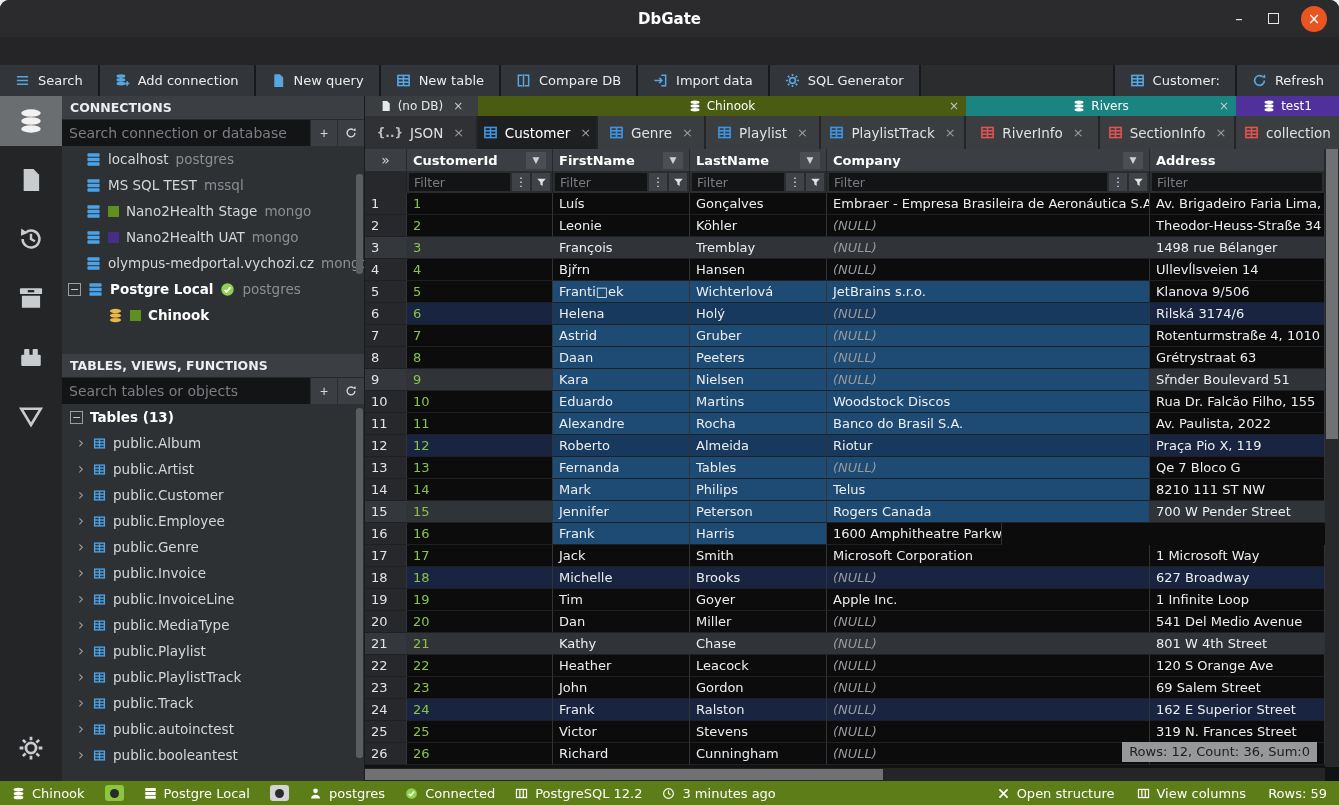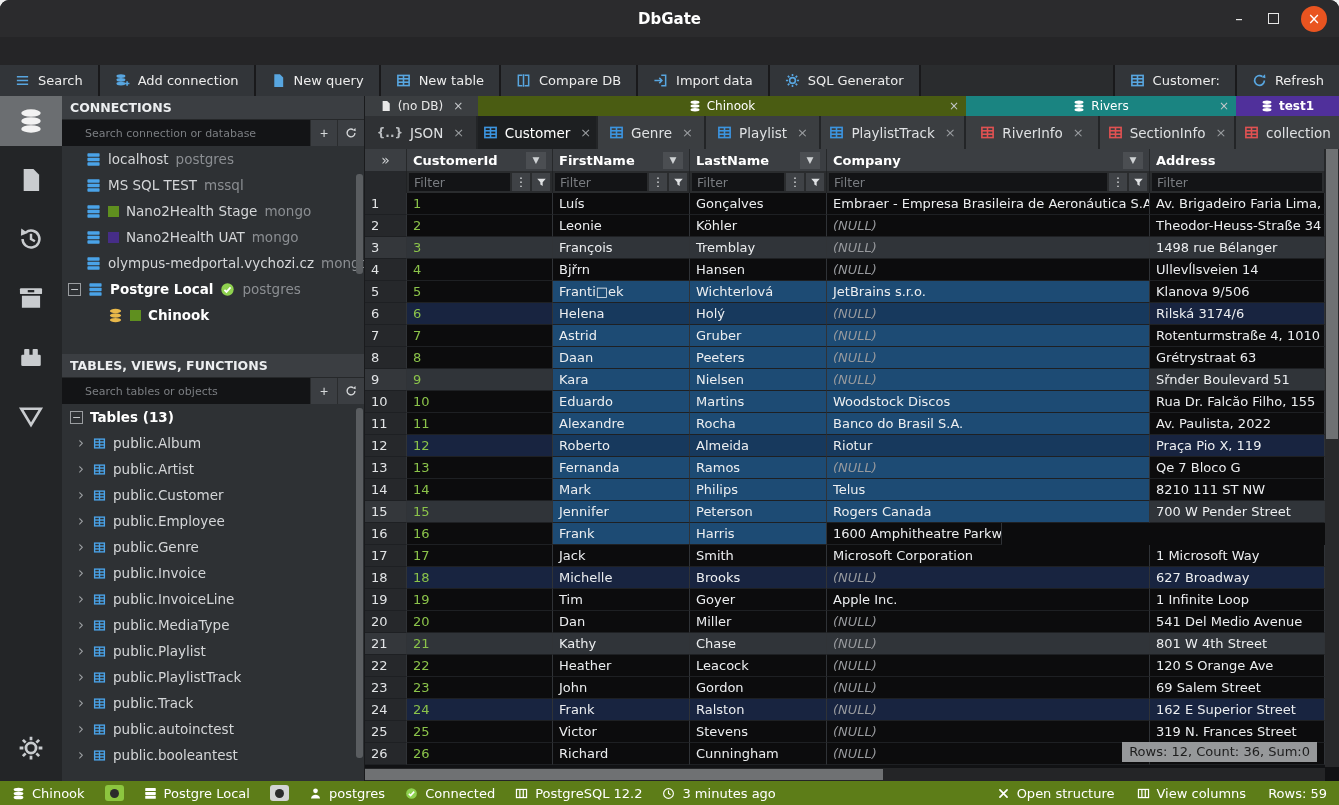--- a/index.html
+++ b/index.html
@@ -45,21 +45,21 @@
   .ibar-item.active { background:#6b6e71; color:#f2f2f2; }
   .ibar-bottom { margin-top:auto; margin-bottom:8px; }
 
   
   .panels { width:303px; background:#2e3134; border-right:1px solid #1a1b1d;
             display:flex; flex-direction:column; flex:none; }
   .sect-header { height:24px; background:#3b3e42; color:#eceef0; font-size:12.5px; font-weight:bold;
                  display:flex; align-items:center; padding:0 8px; border-bottom:1px solid #26282a; flex:none; }
   .search-row { height:26px; display:flex; flex:none; background:#2e3134; }
   .search-row input { flex:1; background:#131416; border:none; outline:none; color:#cfd2d5;
-                      font-size:11px; padding:0 23px; font-family:inherit; min-width:0; }
+                      font-size:14px; padding:0 7px; font-family:inherit; min-width:0; }
   .search-row input::placeholder { color:#7b7e82; }
   .mini-btn { width:27px; background:#3b3e42; color:#d6d8da; border:none; font-size:14px;
               border-left:1px solid #2a2c2e; display:flex; align-items:center; justify-content:center; }
   .mini-btn .ic { width:12px; height:12px; }
 
   .conn-list { height:208px; position:relative; overflow:hidden; flex:none; }
   .tree-area { flex:1; position:relative; overflow:hidden; }
   .tree-row { height:26px; display:flex; align-items:center; gap:7px; padding-left:24px;
               color:#d4d6d8; font-size:13.5px; white-space:nowrap; overflow:hidden; }
   .tree-row .nm {}
@@ -76,21 +76,21 @@
 
   
   .content { flex:1; display:flex; flex-direction:column; min-width:0; }
 
   .grouprow { height:20px; display:flex; flex:none; background:#26282a; }
   .grp { display:flex; align-items:center; justify-content:center; gap:6px; color:#fff;
          font-size:12px; position:relative; }
   .grp .ic { width:12px; height:12px; }
   .grp .x { position:absolute; right:7px; color:#c4c7ca; font-size:12px; }
   .grp.g0 .x { position:static; margin-left:4px; }
-  .grp.g0 { width:113px; color:#e8e8e8; } .grp.g1 { width:488px; } .grp.g2 { width:270px; } .grp.g3 { width:103px;font-weight:bold; }
+  .grp.g0 { width:113px; color:#e8e8e8; } .grp.g1 { width:488px; } .grp.g2 { width:270px; } .grp.g3 { width:103px; }
 
   .tabrow { height:33px; display:flex; flex:none; background:#26282a; }
   .tab { height:100%; display:flex; align-items:center; justify-content:center; gap:7px;
          background:#3b3e41; border-right:2px solid #232527; color:#dfe1e3; font-size:13.5px; }
   .tab.active { background:#1d1f21; color:#fff; }
   .tab.dim { background:#2f3134; }
   .tab .x { color:#9a9da0; font-size:13px; margin-left:3px; }
   .tab .ic.json { color:#b9bcbf; font-size:12px; font-weight:bold; width:auto; }
   .tab.t0{width:113px}.tab.t1{width:120px}.tab.t2{width:108px}.tab.t3{width:115px}
   .tab.t4{width:145px}.tab.t5{width:134px}.tab.t6{width:136px}.tab.t7{width:103px;border-right:none}
@@ -907,21 +907,21 @@
       <div class="gcell gc1 id ">12</div>
               <div class="gcell gc2  sel">Roberto</div>
               <div class="gcell gc3  sel">Almeida</div>
               <div class="gcell gc4  sel">Riotur</div>
               <div class="gcell gc5  ">Praça Pio X, 119</div>
     </div>
             <div class="grow">
       <div class="gcell rownum gc0">13</div>
       <div class="gcell gc1 id ">13</div>
               <div class="gcell gc2  sel">Fernanda</div>
-              <div class="gcell gc3  sel">Ramos</div>
+              <div class="gcell gc3  sel">Tables</div>
               <div class="gcell gc4  sel"><span class="nullv">(NULL)</span></div>
               <div class="gcell gc5  ">Qe 7 Bloco G</div>
     </div>
             <div class="grow">
       <div class="gcell rownum gc0">14</div>
       <div class="gcell gc1 id ">14</div>
               <div class="gcell gc2  sel">Mark</div>
               <div class="gcell gc3  sel">Philips</div>
               <div class="gcell gc4  sel">Telus</div>
               <div class="gcell gc5  ">8210 111 ST NW</div>

